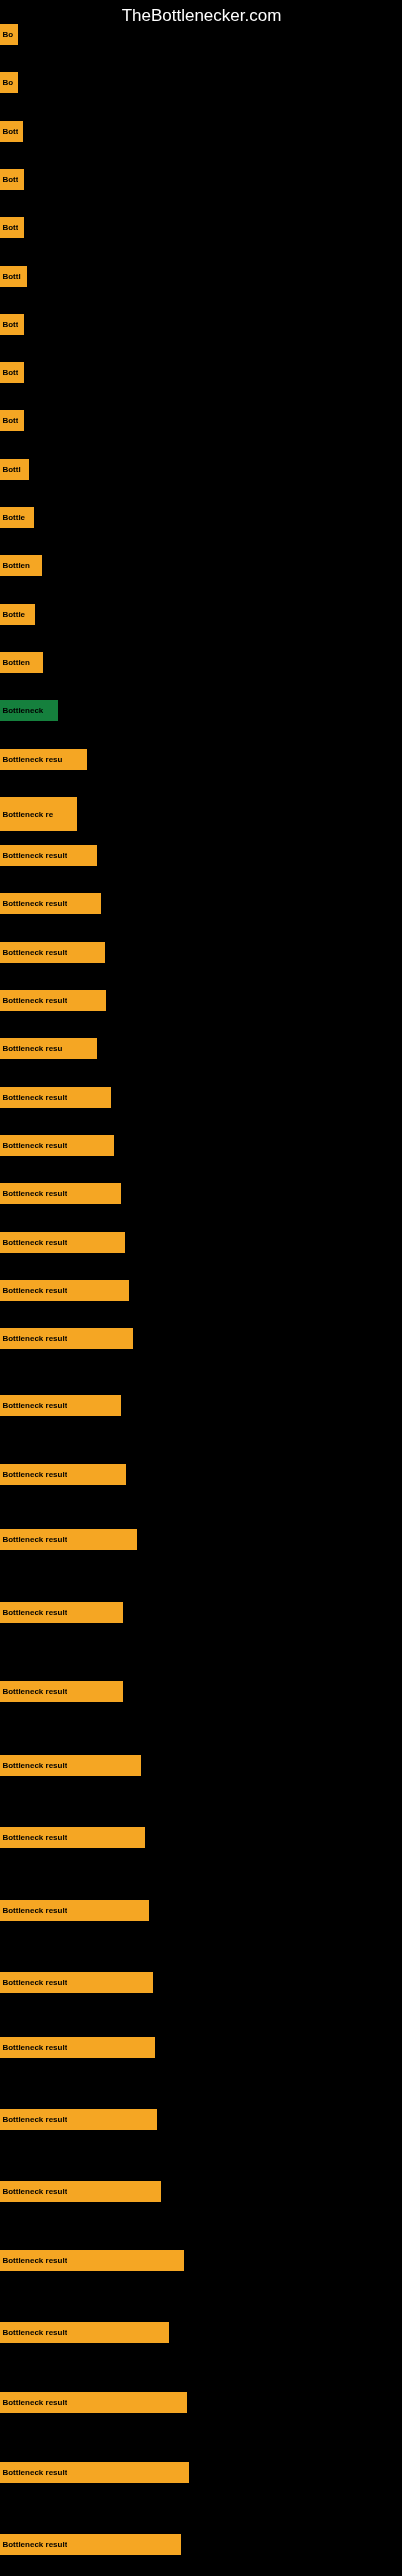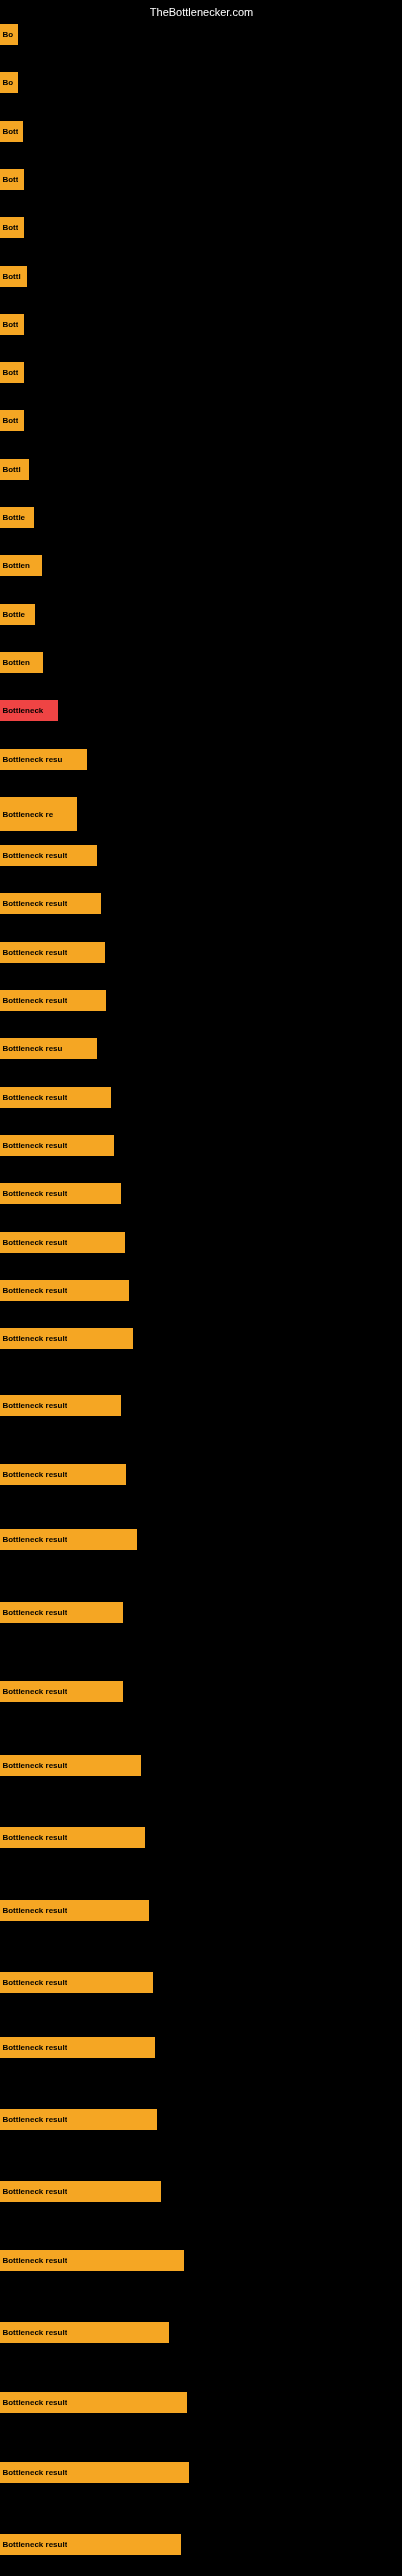--- a/index.html
+++ b/index.html
@@ -9,21 +9,21 @@
     }
     body {
       background-color: #000;
       width: 403px;
       min-height: 2576px;
       font-family: Arial, sans-serif;
       position: relative;
     }
     .site-title {
       color: #fff;
-      font-size: 11px;
+      font-size: 17px;
       text-align: center;
       padding: 6.4px 0;
       position: absolute;
       top: 0;
       left: 0;
       right: 0;
     }
     .bars-container {
       position: absolute;
       top: 24px;
@@ -72,21 +72,21 @@
     </div>
     <div style="position: absolute; top: 531px; left: 0px; background-color: rgb(245, 166, 35); height: 21px; width: 42px; display: flex; align-items: center; padding-left: 2.4px;">
       <span style="color: rgb(0, 0, 0); font-size: 8px; font-weight: bold; white-space: nowrap; overflow: hidden;">Bottlen</span>
     </div>
     <div style="position: absolute; top: 580px; left: 0px; background-color: rgb(245, 166, 35); height: 21px; width: 35px; display: flex; align-items: center; padding-left: 2.4px;">
       <span style="color: rgb(0, 0, 0); font-size: 8px; font-weight: bold; white-space: nowrap; overflow: hidden;">Bottle</span>
     </div>
     <div style="position: absolute; top: 628px; left: 0px; background-color: rgb(245, 166, 35); height: 21px; width: 43px; display: flex; align-items: center; padding-left: 2.4px;">
       <span style="color: rgb(0, 0, 0); font-size: 8px; font-weight: bold; white-space: nowrap; overflow: hidden;">Bottlen</span>
     </div>
-    <div style="position: absolute; top: 676px; left: 0px; background-color: #ef4444; height: 21px; width: 58px; display: flex; align-items: center; padding-left: 2.4px;">
+    <div style="position: absolute; top: 676px; left: 0px; background-color: #15803d; height: 21px; width: 58px; display: flex; align-items: center; padding-left: 2.4px;">
       <span style="color: rgb(0, 0, 0); font-size: 8px; font-weight: bold; white-space: nowrap; overflow: hidden;">Bottleneck</span>
     </div>
     <div style="position: absolute; top: 725px; left: 0px; background-color: rgb(245, 166, 35); height: 21px; width: 87px; display: flex; align-items: center; padding-left: 2.4px;">
       <span style="color: rgb(0, 0, 0); font-size: 8px; font-weight: bold; white-space: nowrap; overflow: hidden;">Bottleneck resu</span>
     </div>
     <div style="position: absolute; top: 773px; left: 0px; background-color: rgb(245, 166, 35); height: 34px; width: 77px; display: flex; align-items: center; padding-left: 2.4px;">
       <span style="color: rgb(0, 0, 0); font-size: 8px; font-weight: bold; white-space: nowrap; overflow: hidden;">Bottleneck re</span>
     </div>
     <div style="position: absolute; top: 821px; left: 0px; background-color: rgb(245, 166, 35); height: 21px; width: 97px; display: flex; align-items: center; padding-left: 2.4px;">
       <span style="color: rgb(0, 0, 0); font-size: 8px; font-weight: bold; white-space: nowrap; overflow: hidden;">Bottleneck result</span>

